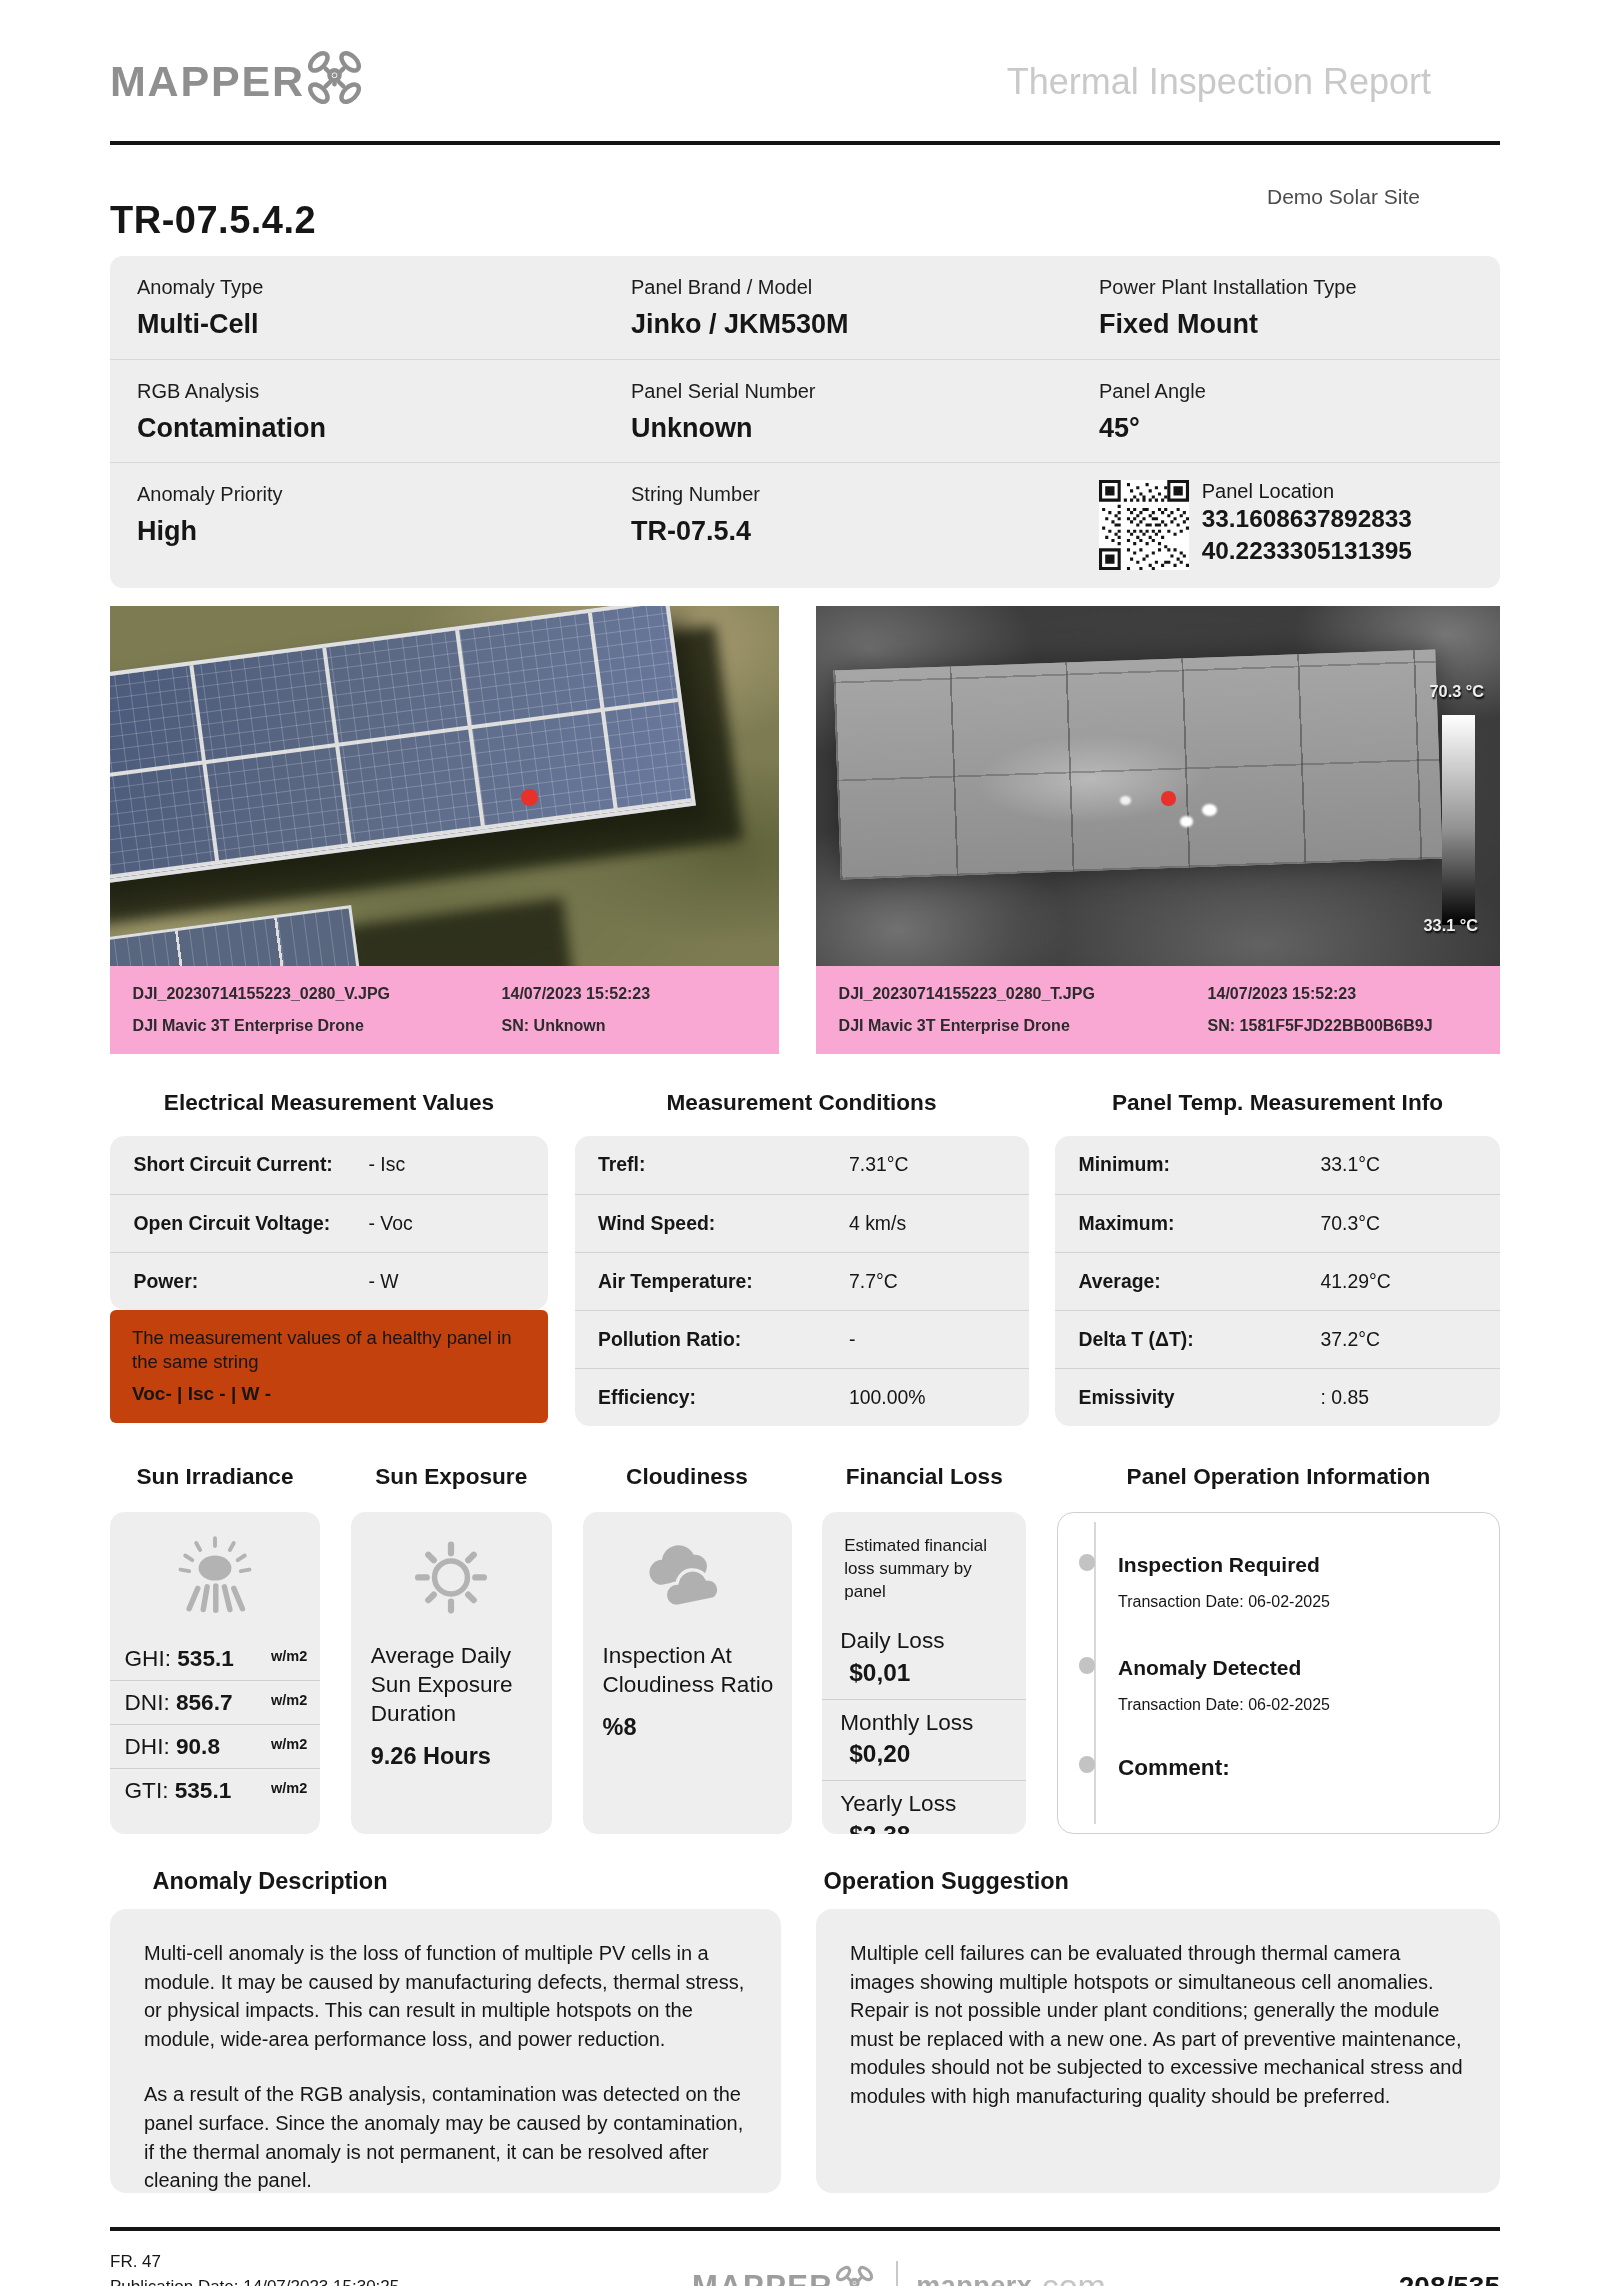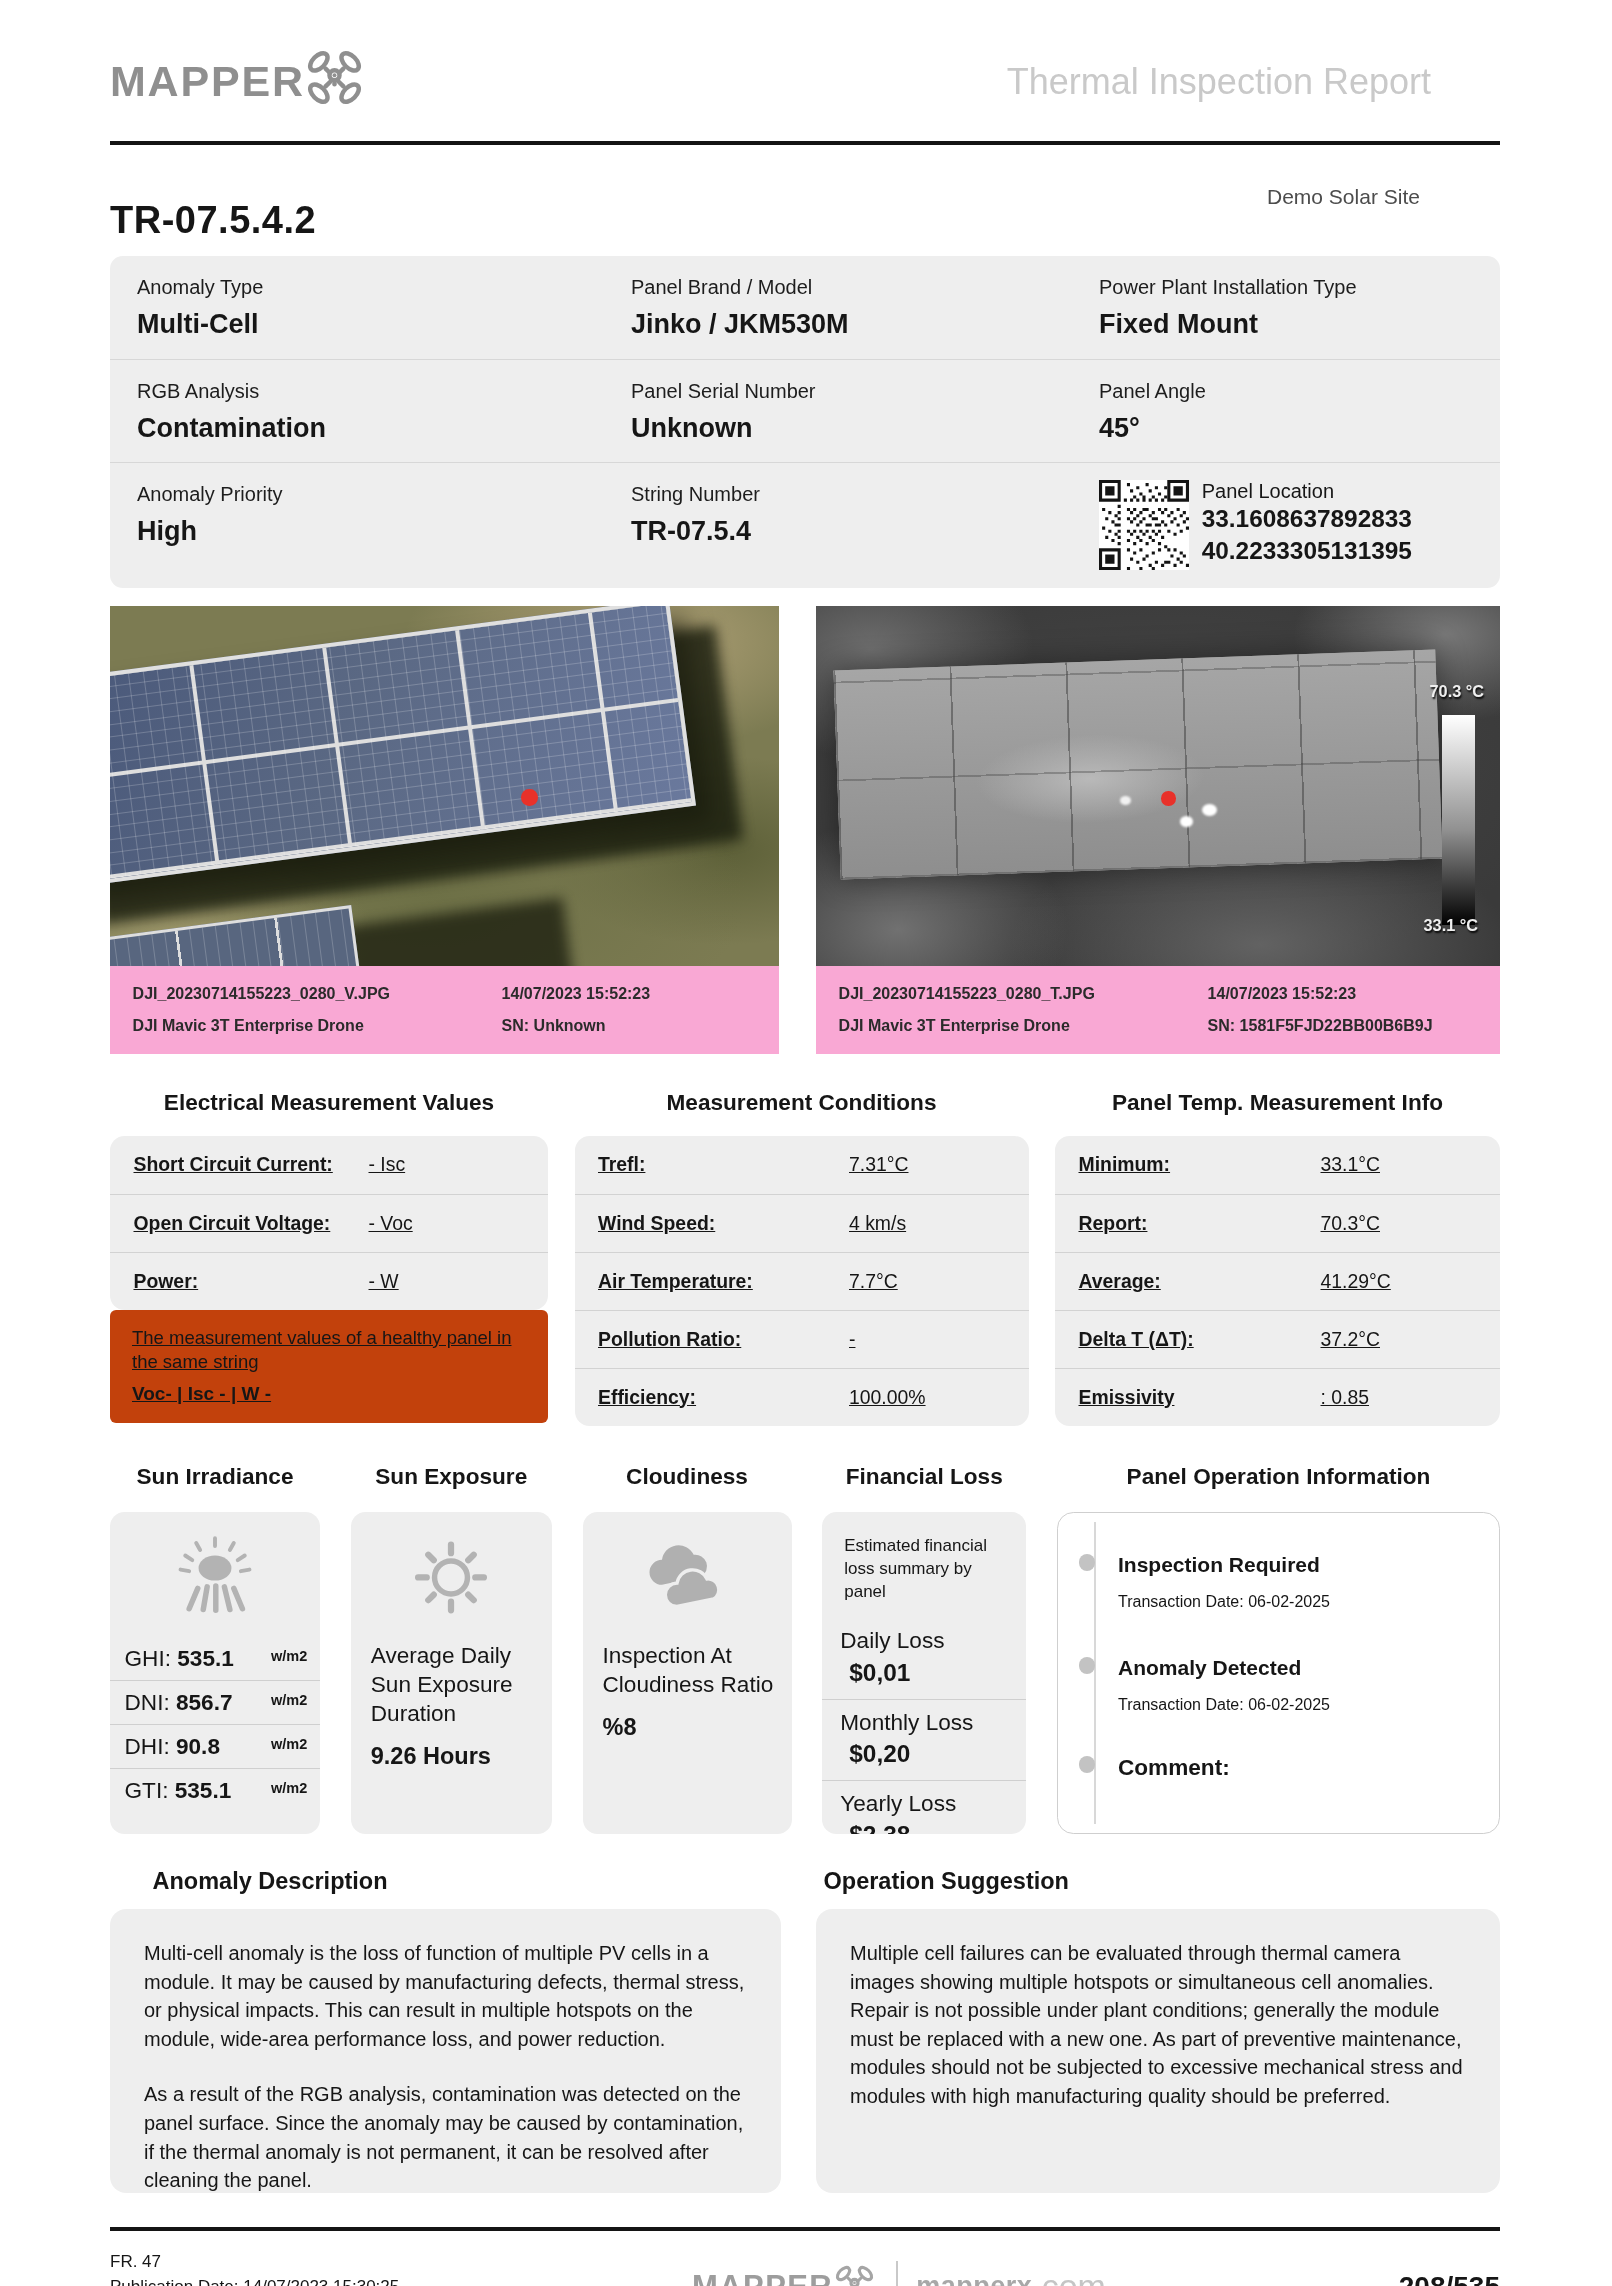--- a/index.html
+++ b/index.html
@@ -99,21 +99,21 @@
 
   .caption { background:#f9a8d4; padding:12.7px 0 12.7px 22.6px; display:grid; font-weight:700;
       grid-template-columns:369px 1fr; grid-auto-flow:column; grid-template-rows:auto auto;
       font-size:16px; line-height:1.95; color:#2b2b2b; }
 
   
   .meas-titles, .meas-boxes { display:flex; justify-content:space-between; }
   .meas-titles { margin-top:36px; }
   .sec-title { font-size:22.6px; font-weight:700; text-align:center; }
   .w1 { width:438px; } .w2 { width:454px; } .w3 { width:445px; }
-  .meas-boxes { margin-top:20px; align-items:flex-start;text-decoration:underline; }
+  .meas-boxes { margin-top:20px; align-items:flex-start; }
   .kv-box { background:#eeeeee; border-radius:14.5px; overflow:hidden; }
   .kv-row { display:flex; justify-content:space-between; align-items:center; padding:17px 23.5px; min-height:58px; }
   .kv-row + .kv-row { border-top:0.9px solid #d2d2d2; }
   .kv-label { font-size:19.4px; font-weight:700; }
   .kv-value { font-size:19.4px; font-weight:400; width:156px; }
   .healthy-note { background:#c2410c; border-radius:6px; padding:16.3px 22px 18px; }
   .healthy-text { font-size:18.5px; line-height:1.32; }
   .healthy-values { font-size:19px; font-weight:700; margin-top:8.1px; }
 
   
@@ -337,21 +337,21 @@
         <span class="kv-label">Efficiency:</span>
         <span class="kv-value">100.00%</span>
       </div>
     </div>
     <div class="kv-box w3">
       <div class="kv-row">
         <span class="kv-label">Minimum:</span>
         <span class="kv-value">33.1°C</span>
       </div>
       <div class="kv-row">
-        <span class="kv-label">Report:</span>
+        <span class="kv-label">Maximum:</span>
         <span class="kv-value">70.3°C</span>
       </div>
       <div class="kv-row">
         <span class="kv-label">Average:</span>
         <span class="kv-value">41.29°C</span>
       </div>
       <div class="kv-row">
         <span class="kv-label">Delta T (ΔT):</span>
         <span class="kv-value">37.2°C</span>
       </div>

